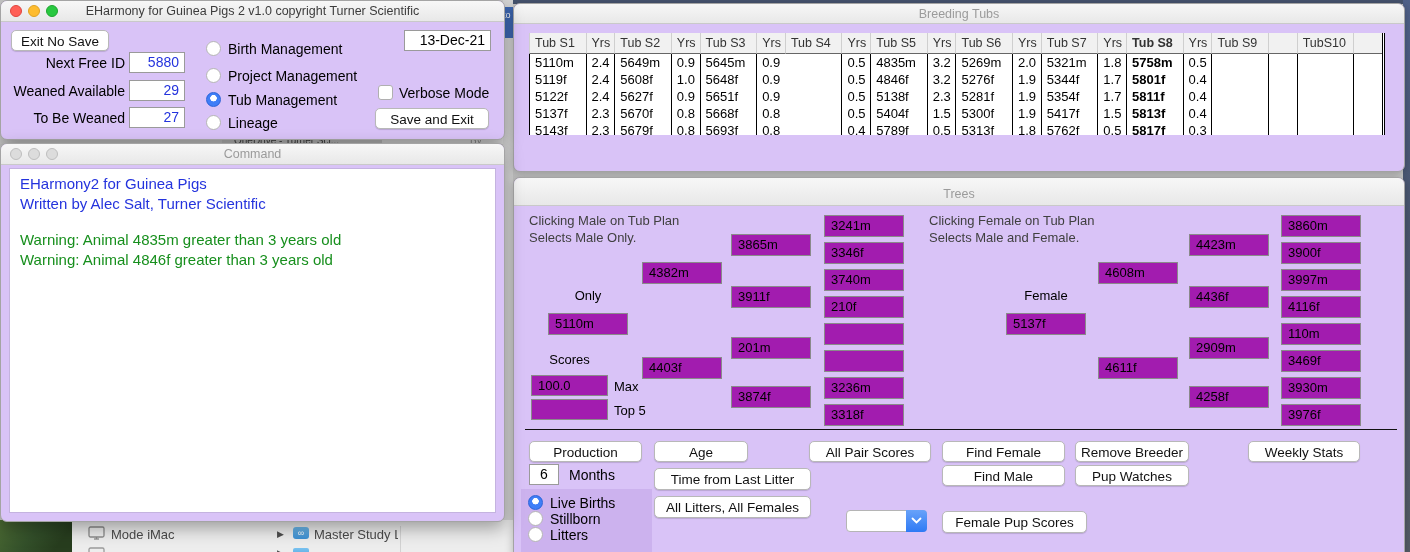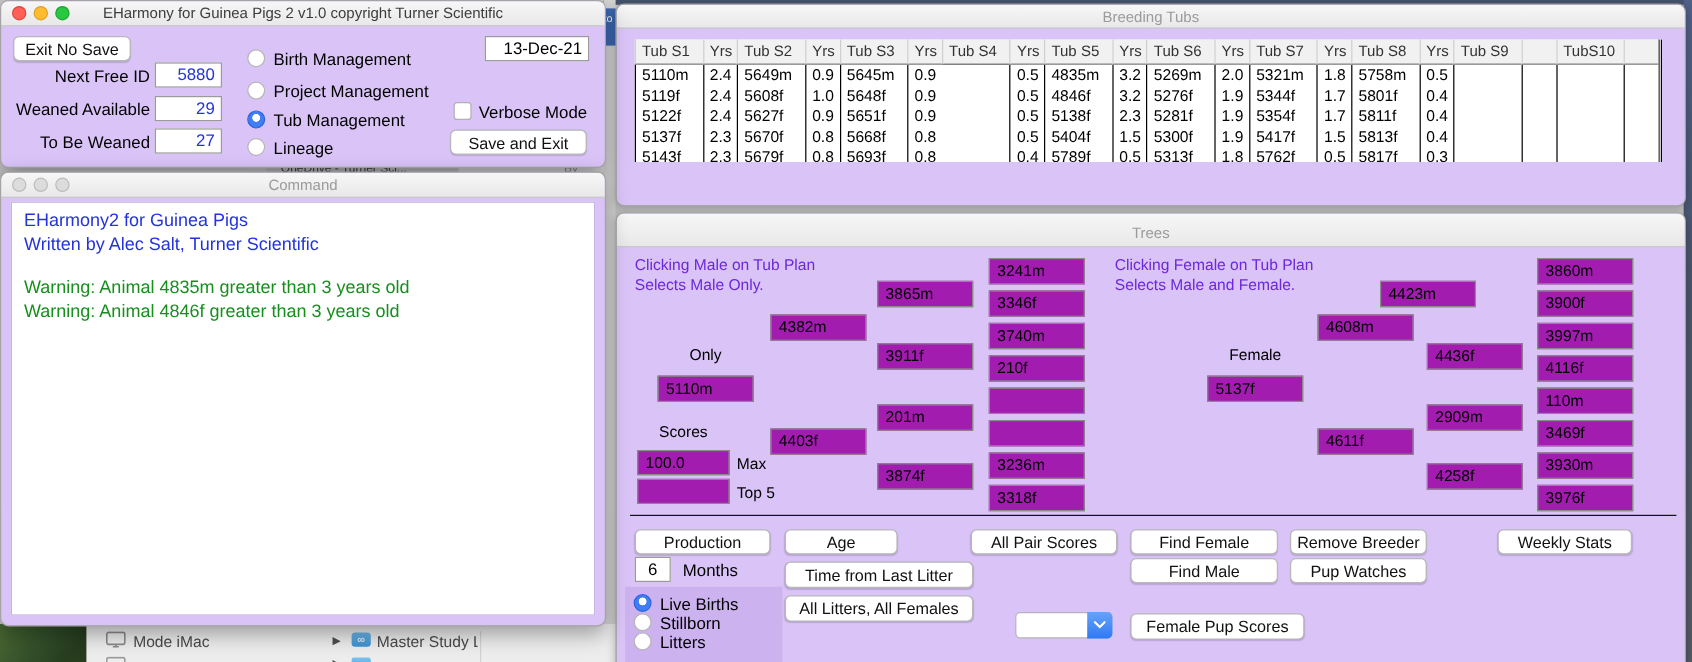--- a/index.html
+++ b/index.html
@@ -73,21 +73,21 @@
   .tcol{display:flex;flex-direction:column;min-width:0;}
   .th{height:21px;background:#f1f1f1;border-bottom:1px solid #666;border-left:1px solid #cfcfcf;
       font-size:12.5px;color:#333;line-height:21px;padding-left:5px;white-space:nowrap;overflow:hidden;box-sizing:border-box;}
   .tb{flex:1;background:#fff;border-left:1px solid #000;overflow:hidden;}
   .tcell{height:17px;line-height:17px;font-size:13px;color:#000;padding-left:5px;white-space:nowrap;}
 
   
   #trees-window{left:513px;top:177px;width:890px;height:380px;box-shadow:0 2px 8px rgba(0,0,0,.25);}
   #trees-window .titlebar{height:27px;}
   #trees-window .titlebar .title{top:9px;}
-  .note{position:absolute;font-size:13px;line-height:17px;color:#6d28d9;white-space:nowrap;}
+  .note{position:absolute;font-size:13px;line-height:17px;color:#404040;white-space:nowrap;}
   .tbox{position:absolute;width:80px;height:22px;background:#a21caf;border:1px solid #8a8a8a;box-sizing:border-box;
         font-size:13px;line-height:20px;padding-left:6px;color:#000;white-space:nowrap;}
   .center-label{position:absolute;font-size:13px;color:#000;text-align:center;}
   .divider{position:absolute;left:11px;top:251px;width:872px;height:1px;background:#111;}
   .radio-panel{position:absolute;left:7px;top:311px;width:131px;height:64px;background:#ccb2ee;}
   .radio-panel .radio-row{left:7px;}
   .radio-panel .radio-label{font-size:14px;}
   .dropdown{position:absolute;left:332px;top:332px;width:81px;height:22px;background:#fff;border:1px solid #b5b5b5;
             border-radius:4px;box-sizing:border-box;}
   .dropdown .cap{position:absolute;right:-1px;top:-1px;width:21px;height:22px;border-radius:0 4px 4px 0;
@@ -271,21 +271,21 @@
       <div class="tcol" style="flex: 29 1 0px;">
         <div class="th">Yrs</div>
         <div class="tb">
           <div class="tcell">1.8</div>
           <div class="tcell">1.7</div>
           <div class="tcell">1.7</div>
           <div class="tcell">1.5</div>
           <div class="tcell">0.5</div>
         </div>
       </div>
-      <div class="tcol" style="flex: 57 1 0px;">
+      <div class="tcol" style="flex: 57 1 0px; font-weight: bold;">
         <div class="th">Tub S8</div>
         <div class="tb">
           <div class="tcell">5758m</div>
           <div class="tcell">5801f</div>
           <div class="tcell">5811f</div>
           <div class="tcell">5813f</div>
           <div class="tcell">5817f</div>
           <div class="tcell">5858f</div>
         </div>
       </div>
@@ -394,21 +394,21 @@
     <div class="tbox" style="left: 310px; top: 37px;">3241m</div>
     <div class="tbox" style="left: 310px; top: 64px;">3346f</div>
     <div class="tbox" style="left: 310px; top: 91px;">3740m</div>
     <div class="tbox" style="left: 310px; top: 118px;">210f</div>
     <div class="tbox" style="left: 310px; top: 145px;"></div>
     <div class="tbox" style="left: 310px; top: 172px;"></div>
     <div class="tbox" style="left: 310px; top: 199px;">3236m</div>
     <div class="tbox" style="left: 310px; top: 226px;">3318f</div>
     <div class="tbox" style="left: 584px; top: 84px;">4608m</div>
     <div class="tbox" style="left: 584px; top: 179px;">4611f</div>
-    <div class="tbox" style="left: 636px; top: 56px;">4423m</div>
+    <div class="tbox" style="left: 675px; top: 56px;">4423m</div>
     <div class="tbox" style="left: 675px; top: 108px;">4436f</div>
     <div class="tbox" style="left: 675px; top: 159px;">2909m</div>
     <div class="tbox" style="left: 675px; top: 208px;">4258f</div>
     <div class="tbox" style="left: 767px; top: 37px;">3860m</div>
     <div class="tbox" style="left: 767px; top: 64px;">3900f</div>
     <div class="tbox" style="left: 767px; top: 91px;">3997m</div>
     <div class="tbox" style="left: 767px; top: 118px;">4116f</div>
     <div class="tbox" style="left: 767px; top: 145px;">110m</div>
     <div class="tbox" style="left: 767px; top: 172px;">3469f</div>
     <div class="tbox" style="left: 767px; top: 199px;">3930m</div>

